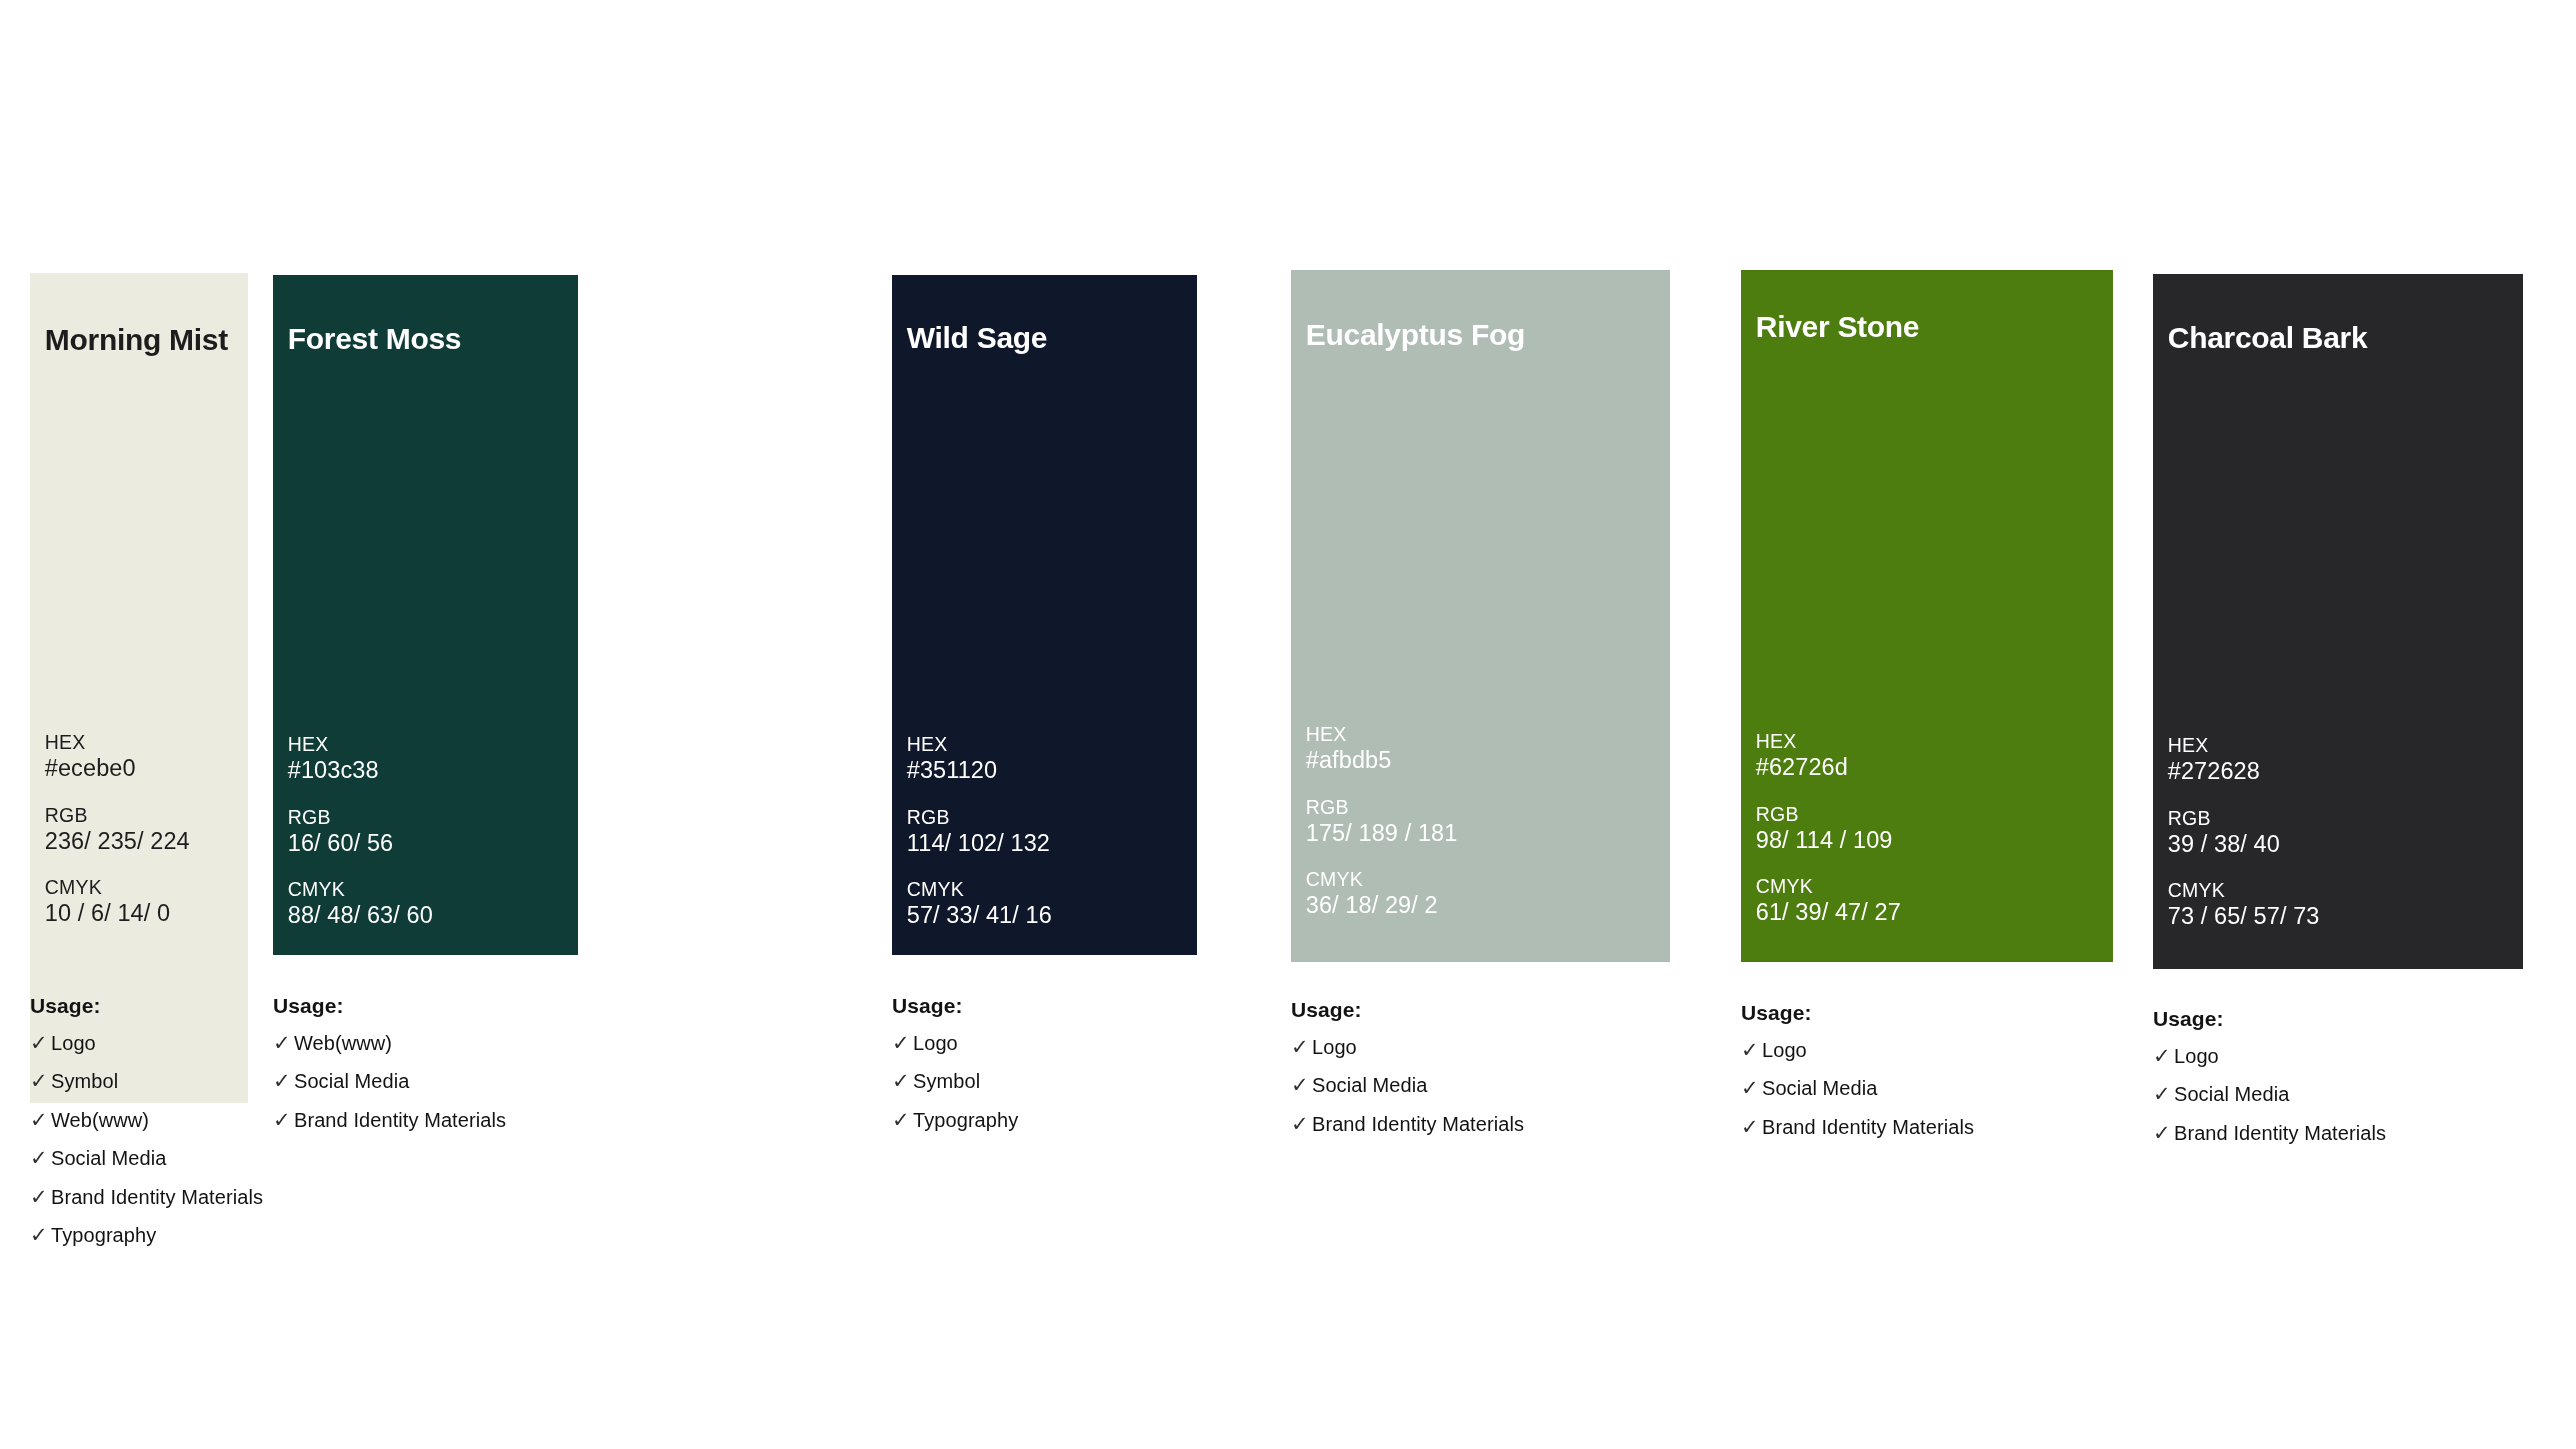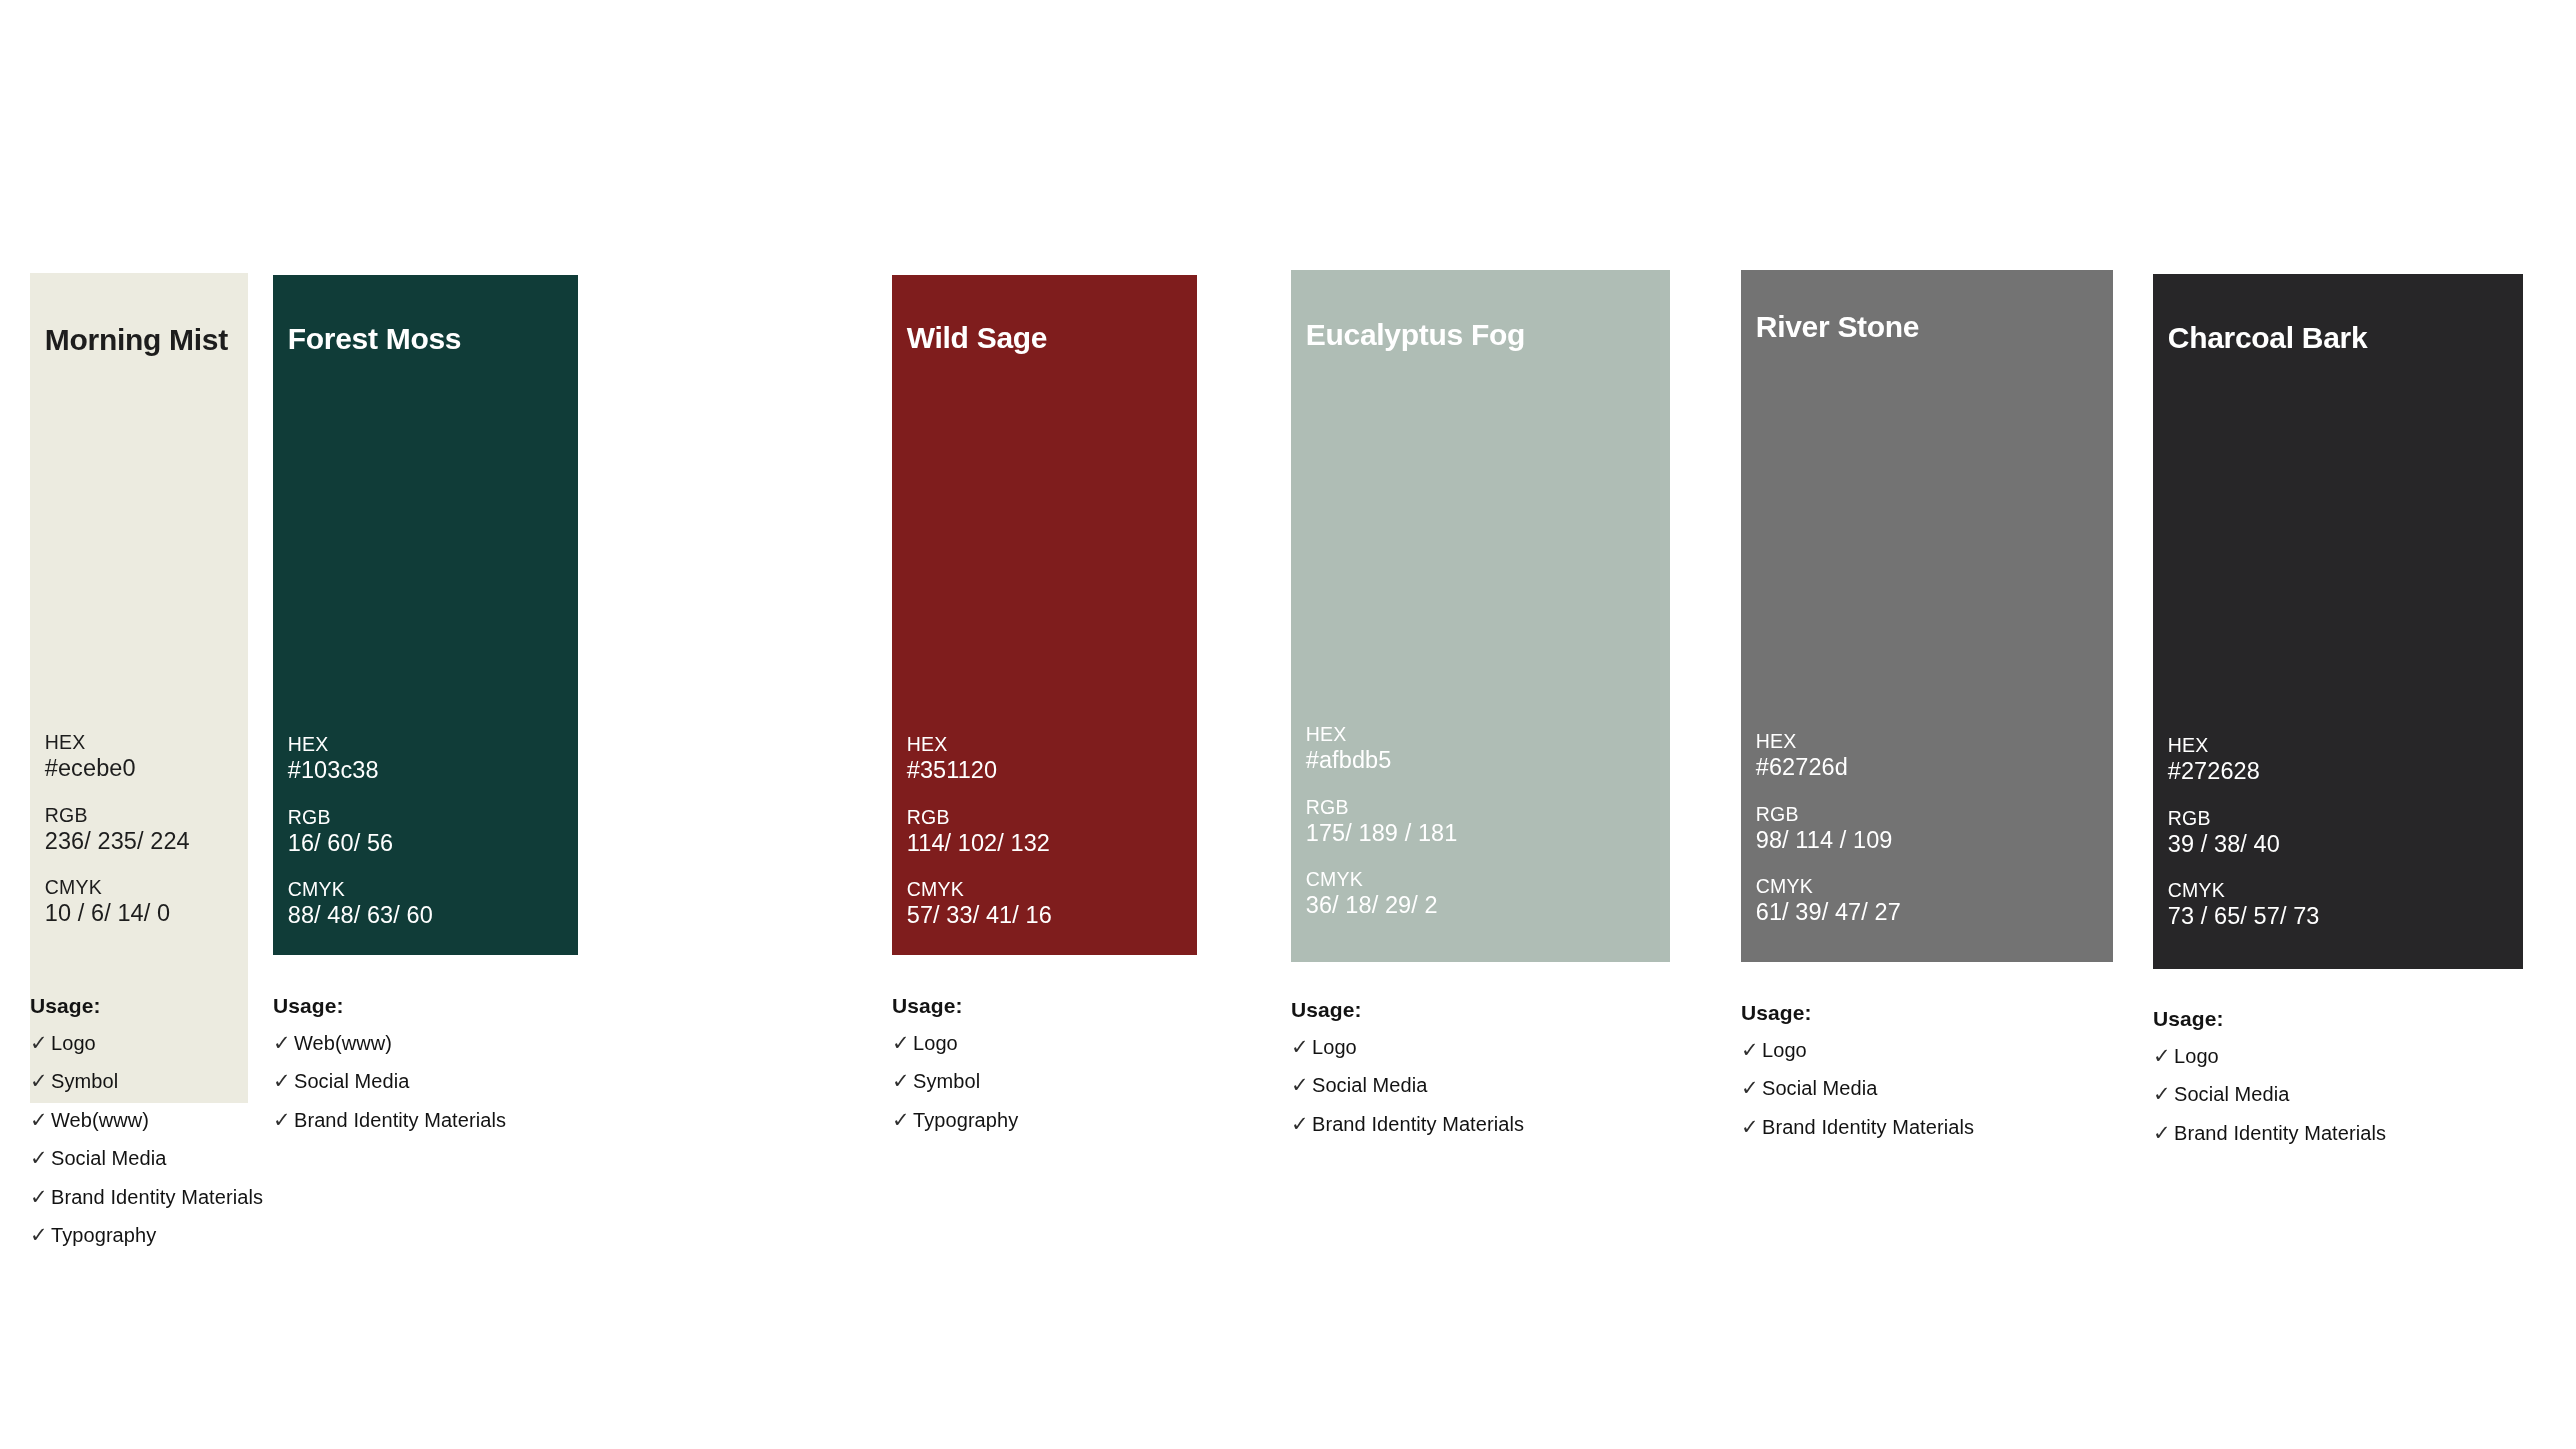--- a/index.html
+++ b/index.html
@@ -152,21 +152,21 @@
           <span class="check">✓</span>
           <span>Social Media</span>
         </div>
         <div class="usage-item">
           <span class="check">✓</span>
           <span>Brand Identity Materials</span>
         </div>
       </div>
     </div>
     <div class="card" style="left: 892px; top: 0px;">
-      <div class="swatch" style="top: 275px; width: 305px; height: 680px; background: #7f1d1d;">
+      <div class="swatch" style="top: 275px; width: 305px; height: 680px; background: #0f172a;">
         <div class="swatch-title" style="left: 14.8px; top: 48px; font-size: 30px; color: rgb(255, 255, 255);">Wild Sage</div>
         <div class="specs" style="left: 14.8px; top: 449px; color: rgb(255, 255, 255);">
           <div class="spec-group">
             <div class="spec-label">HEX</div>
             <div class="spec-value">#351120</div>
           </div>
           <div class="spec-group">
             <div class="spec-label">RGB</div>
             <div class="spec-value">114/ 102/ 132</div>
           </div>
@@ -220,21 +220,21 @@
           <span class="check">✓</span>
           <span>Social Media</span>
         </div>
         <div class="usage-item">
           <span class="check">✓</span>
           <span>Brand Identity Materials</span>
         </div>
       </div>
     </div>
     <div class="card" style="left: 1741px; top: 0px;">
-      <div class="swatch" style="top: 270px; width: 372px; height: 692px; background: #737373;">
+      <div class="swatch" style="top: 270px; width: 372px; height: 692px; background: #4d7c0f;">
         <div class="swatch-title" style="left: 14.8px; top: 42px; font-size: 30px; color: rgb(255, 255, 255);">River Stone</div>
         <div class="specs" style="left: 14.8px; top: 451px; color: rgb(255, 255, 255);">
           <div class="spec-group">
             <div class="spec-label">HEX</div>
             <div class="spec-value">#62726d</div>
           </div>
           <div class="spec-group">
             <div class="spec-label">RGB</div>
             <div class="spec-value">98/ 114 / 109</div>
           </div>

